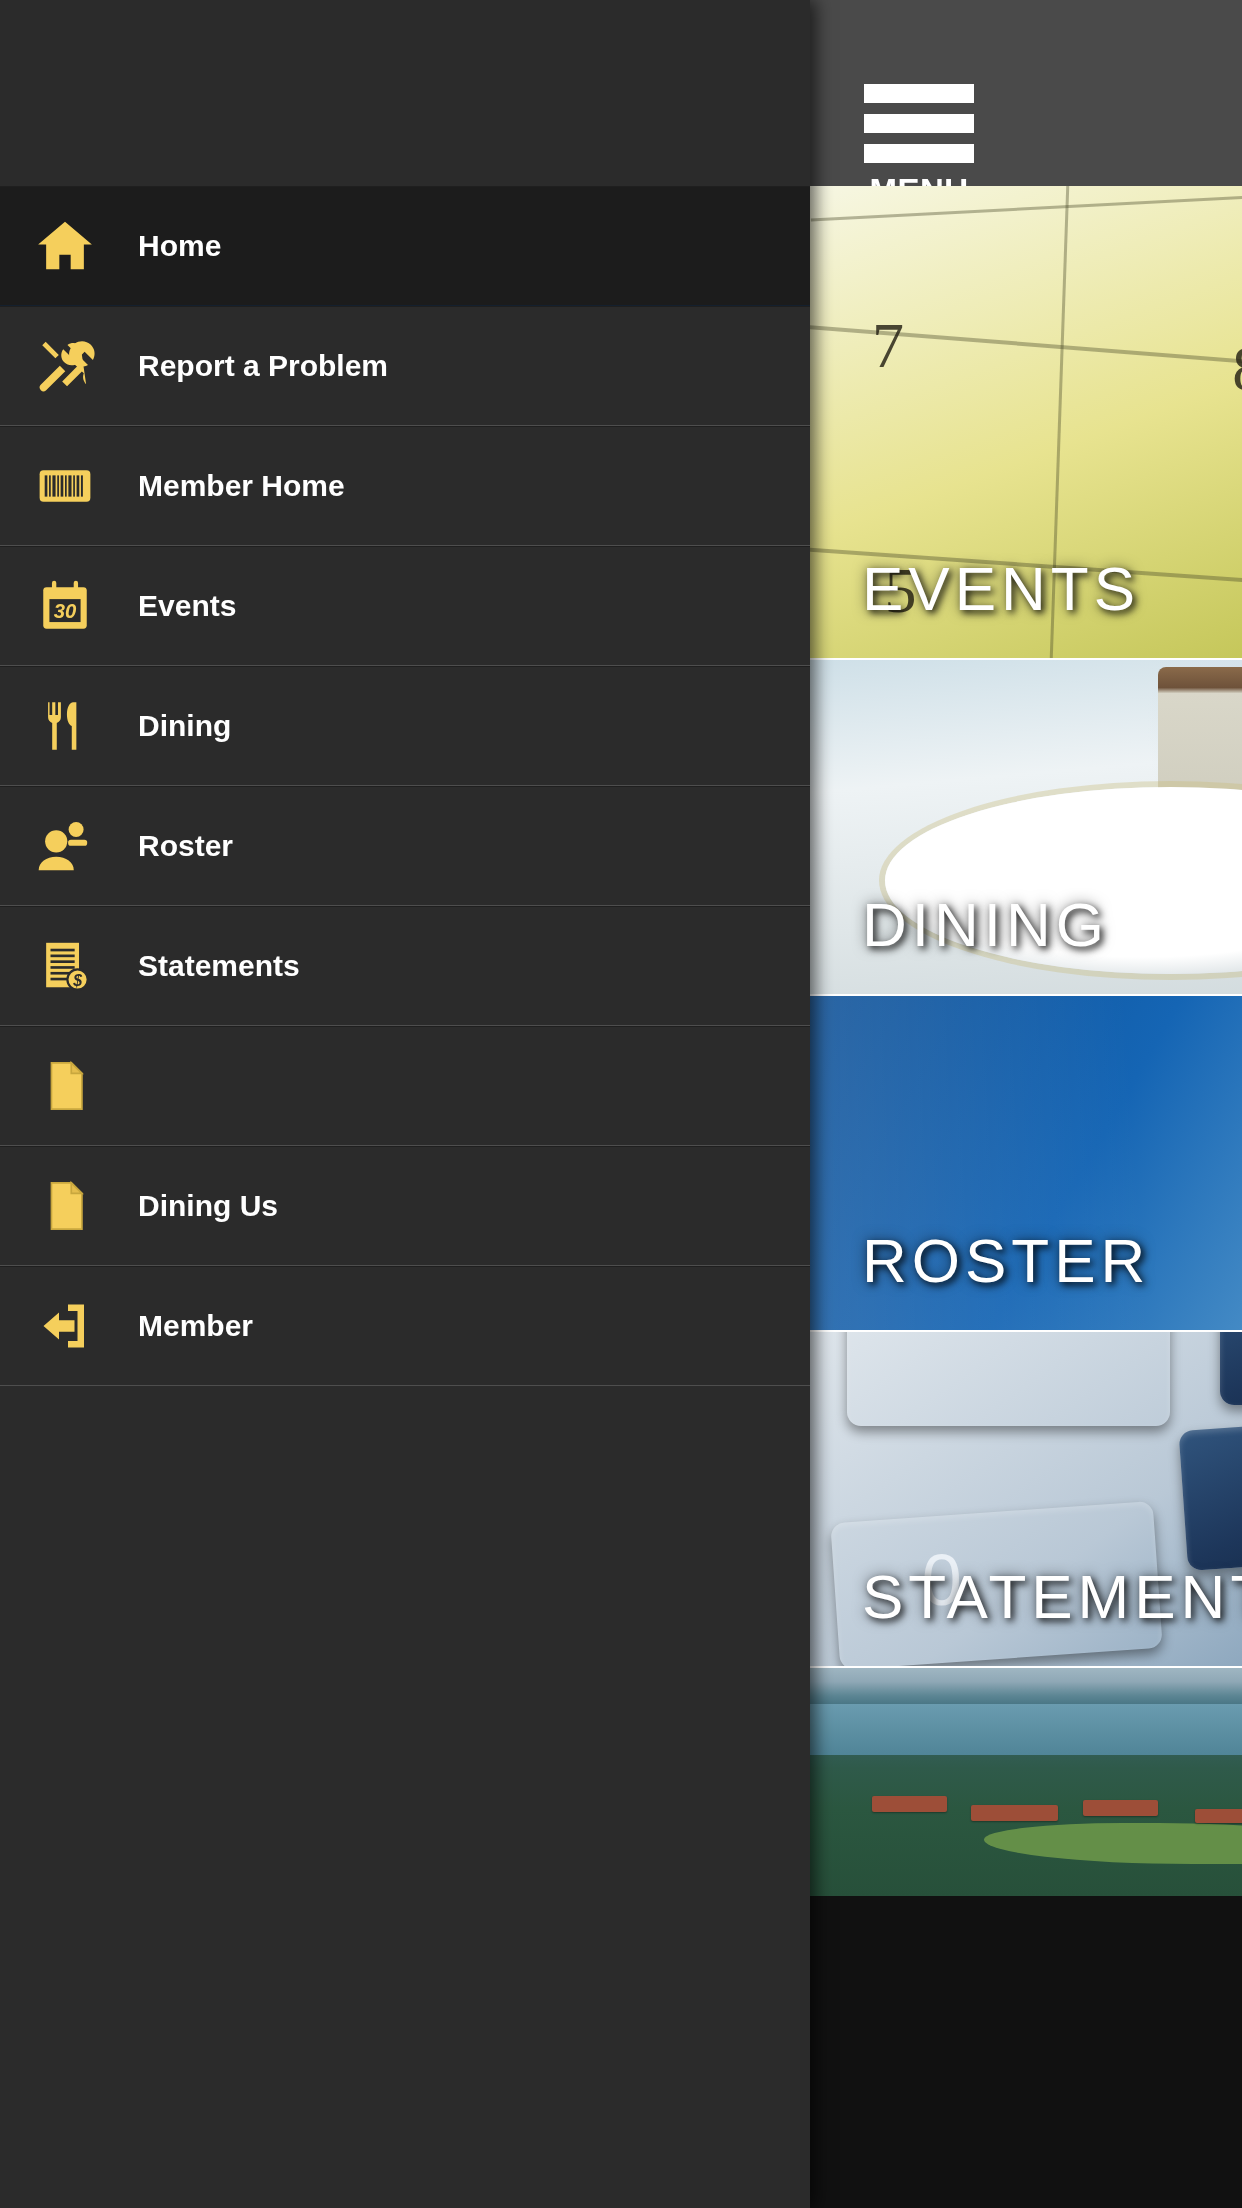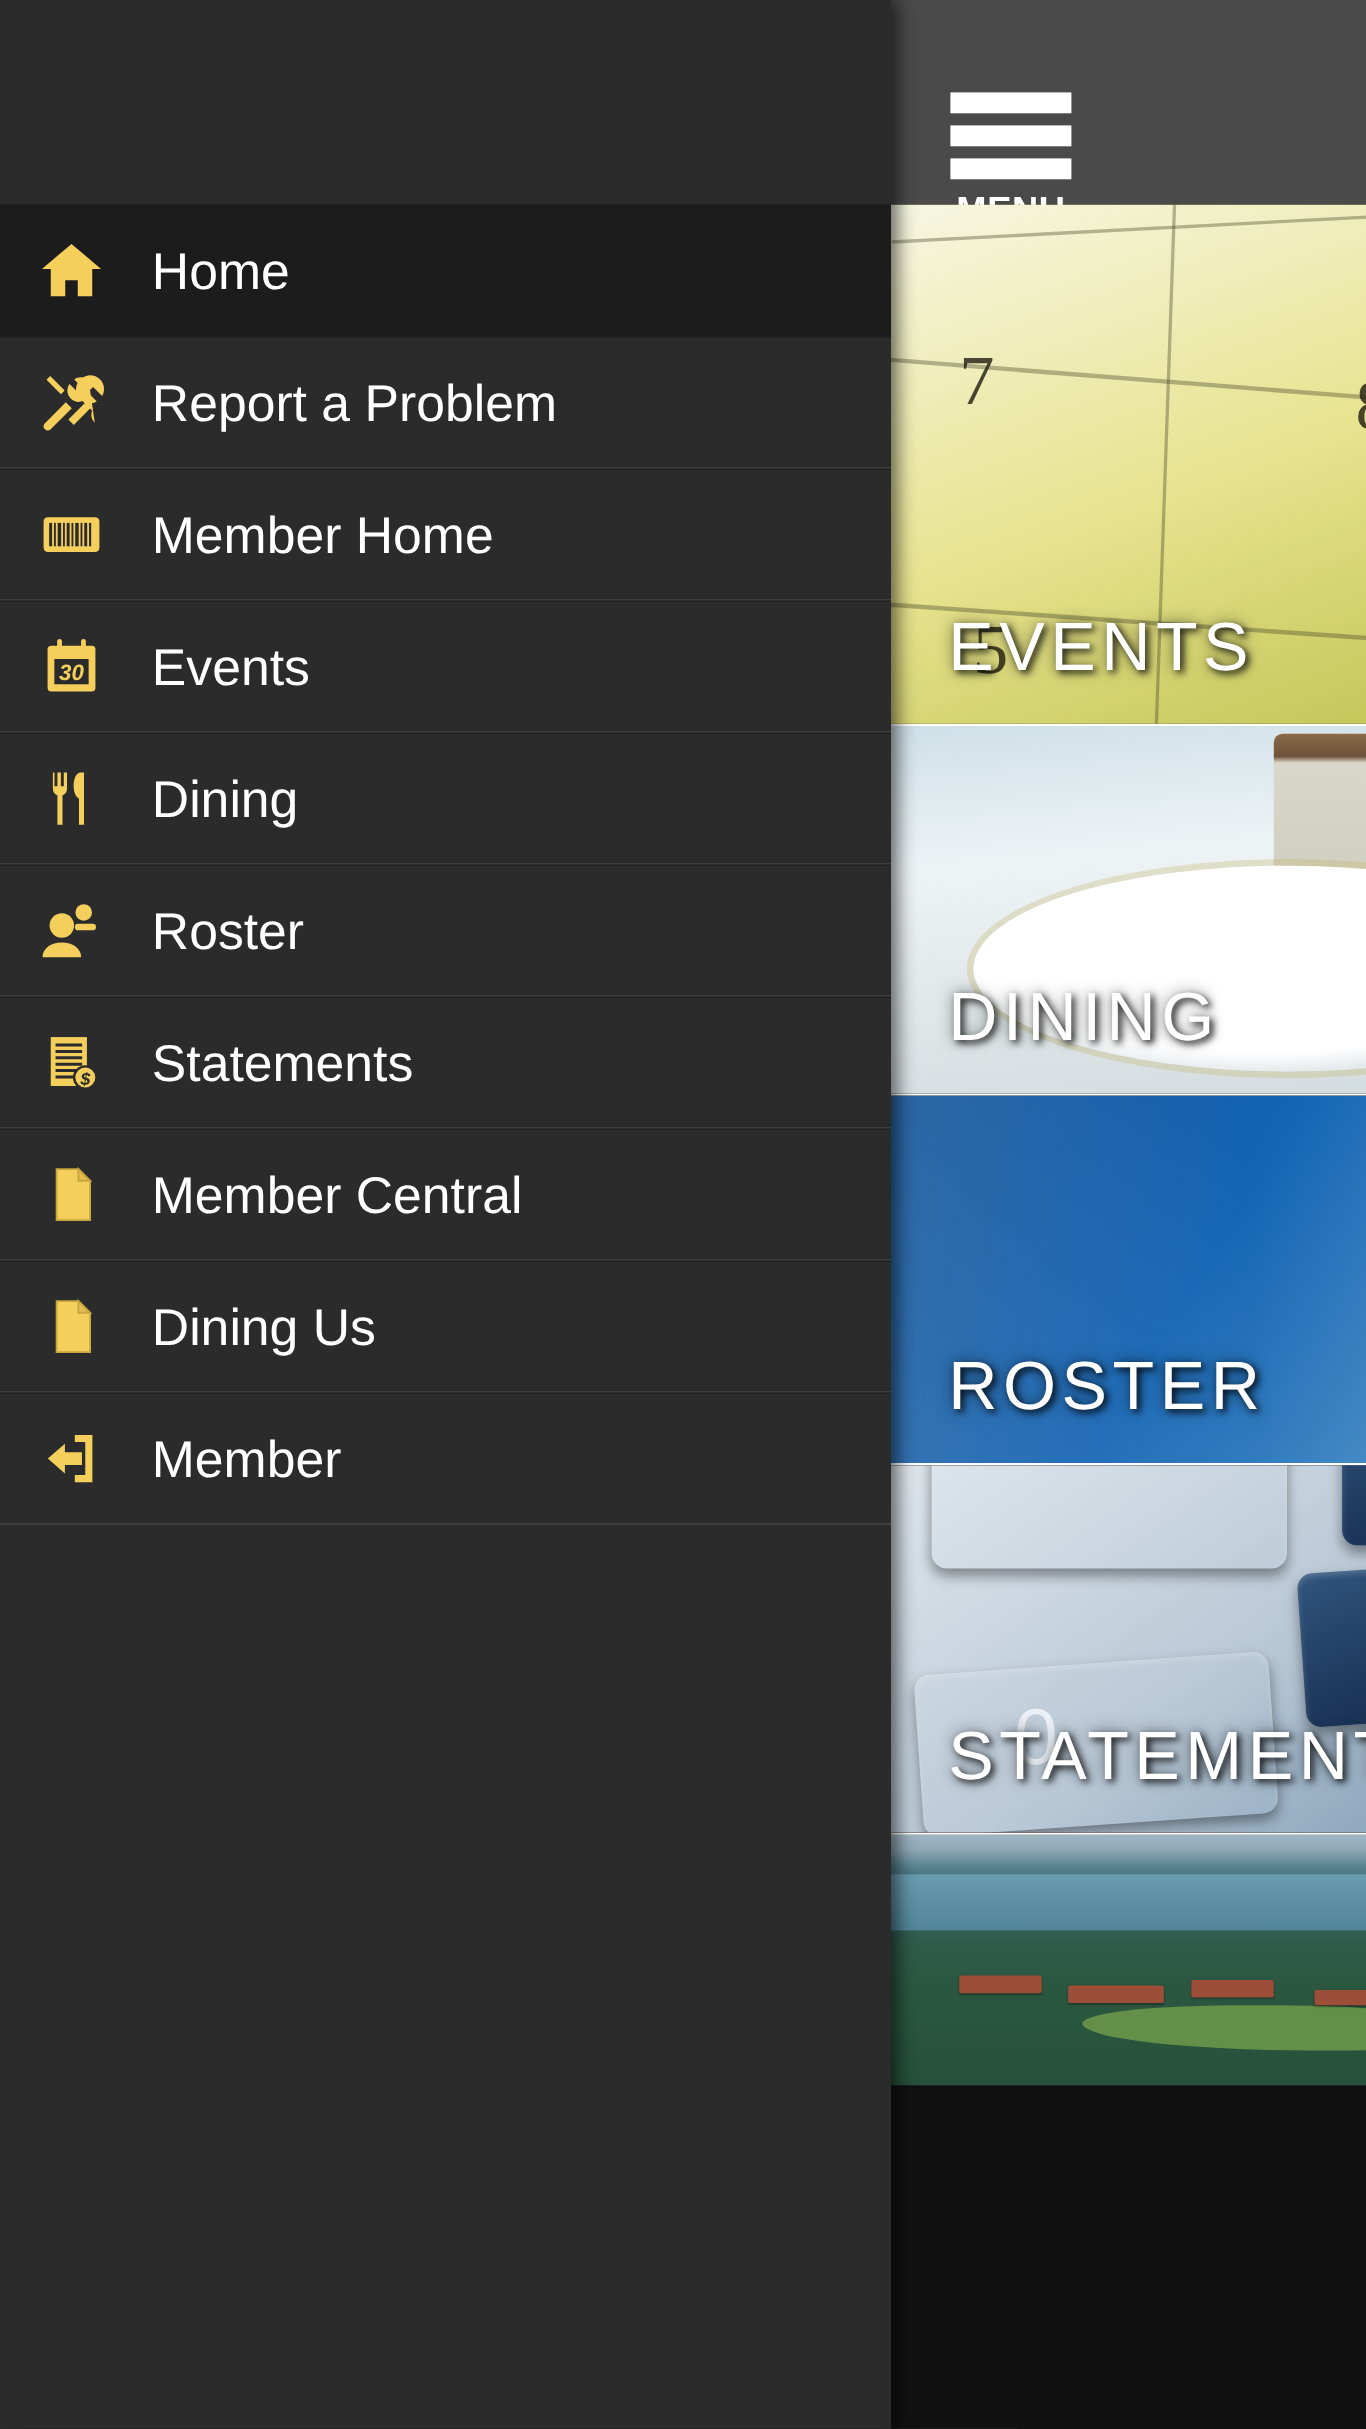--- a/index.html
+++ b/index.html
@@ -170,23 +170,24 @@
   }
   .nav-icon {
     width:78px; height:78px;
     display:flex; align-items:center; justify-content:center;
     flex:0 0 78px;
     font-style:italic;
   }
   .nav-icon svg { display:block; }
   .nav-label {
     color:#ffffff;
-    font-size:47px;
+    font-size:30px;
     margin-left:34px;
     line-height:1;
+    font-weight:bold;
   }
   #drawer-filler { background:#2b2b2b; width:100%; }
 </style>
 </head>
 <body>
 
 <div id="app">
 
   <div id="content">
 
@@ -359,21 +360,20 @@
       <span class="nav-label">Statements</span>
     </div>
 
     <div class="nav-item">
       <span class="nav-icon">
         <svg width="58" height="58" viewBox="0 0 24 24">
           <path d="M6.4 2.4h8.2l4.4 4.4v14.8H6.4z" fill="#f5cf5c" stroke="#c8a73e" stroke-width="0.7"></path>
           <path d="M14.6 2.4v4.4h4.4z" fill="#e4bd4d" stroke="#c8a73e" stroke-width="0.7"></path>
         </svg>
       </span>
-      <span class="nav-label">Member Central</span>
     </div>
 
     <div class="nav-item">
       <span class="nav-icon">
         <svg width="58" height="58" viewBox="0 0 24 24">
           <path d="M6.4 2.4h8.2l4.4 4.4v14.8H6.4z" fill="#f5cf5c" stroke="#c8a73e" stroke-width="0.7"></path>
           <path d="M14.6 2.4v4.4h4.4z" fill="#e4bd4d" stroke="#c8a73e" stroke-width="0.7"></path>
         </svg>
       </span>
       <span class="nav-label">Dining Us</span>

